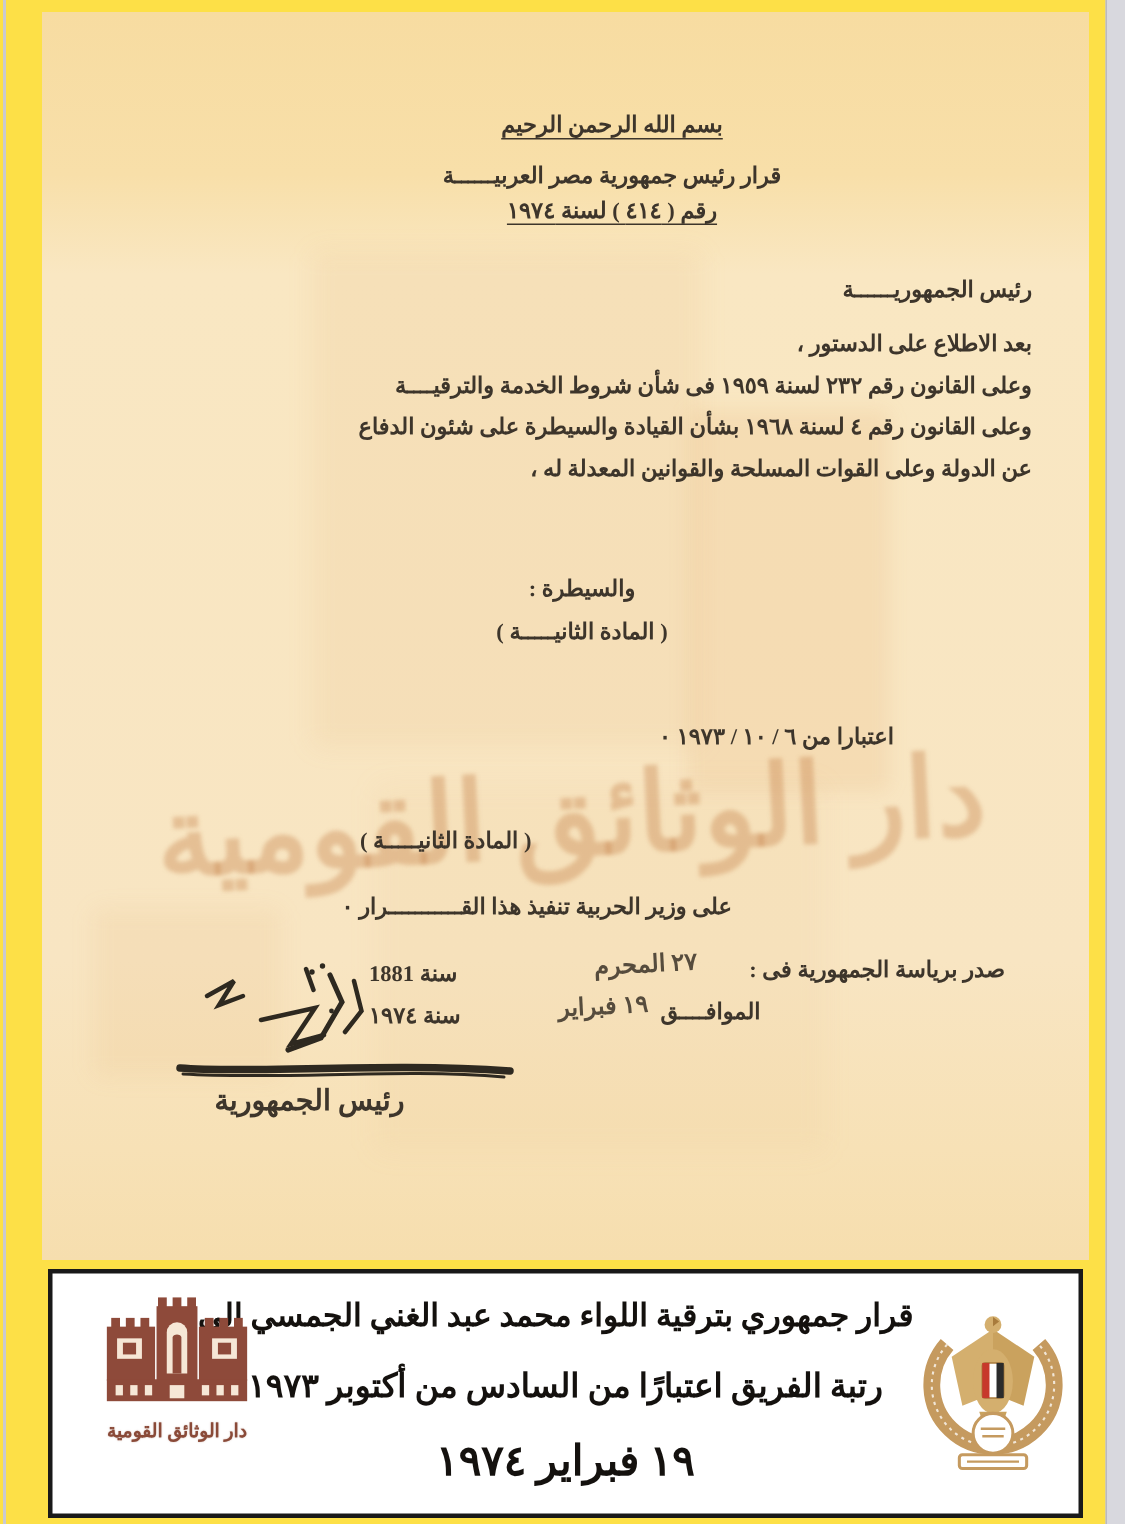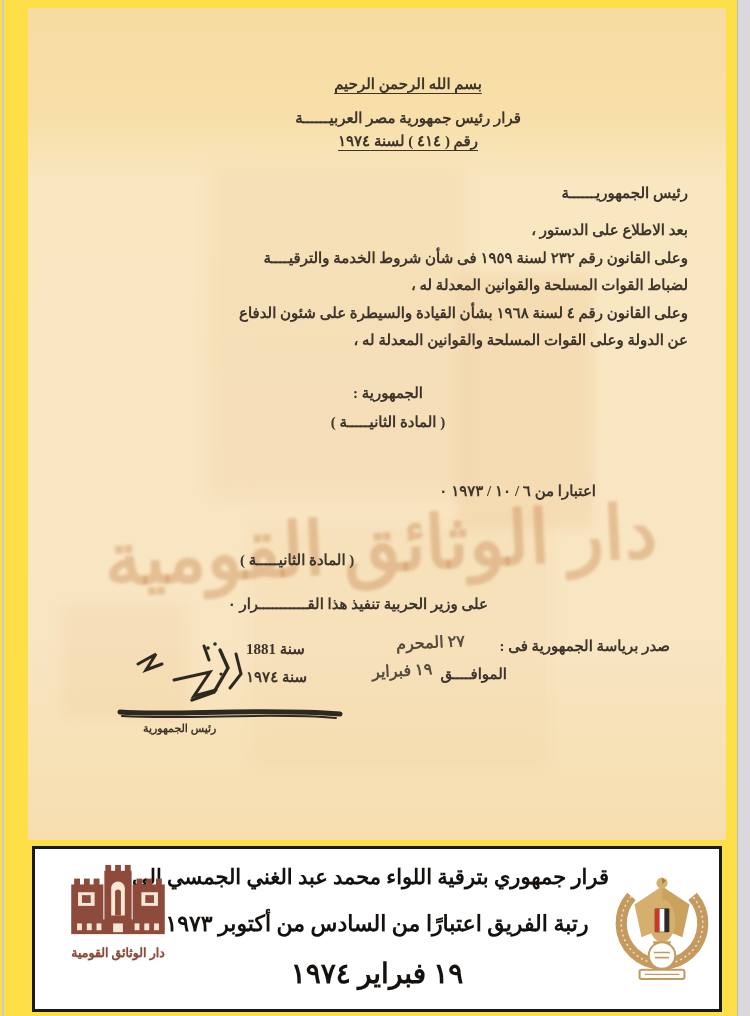--- a/index.html
+++ b/index.html
@@ -47,21 +47,21 @@
 
   .iss-label1{position:absolute;right:56px;top:629px;}
   .iss-year1{position:absolute;left:218px;top:632px;}
   .iss-label2{position:absolute;right:219px;top:657px;}
   .iss-year2{position:absolute;left:218px;top:660px;}
   .hand{color:#453c30;font-weight:bold;transform:rotate(-3deg);opacity:.9;}
   .iss-hand1{position:absolute;right:261px;top:625px;font-size:16px;}
   .iss-hand2{position:absolute;right:294px;top:653px;font-size:16px;}
 
   .signature-svg{position:absolute;left:80px;top:632px;}
-  .sig-title{position:absolute;left:115px;top:714px;font-size:11px;}
+  .sig-title{position:absolute;left:115px;top:714px;font-size:19px;}
 
   
   .caption-box{
     position:absolute;left:32px;top:846px;width:690px;height:166px;
     box-sizing:border-box;background:#ffffff;border:3px solid #191919;
   }
   .cap-line{position:absolute;left:110px;right:110px;text-align:center;direction:rtl;
     font-weight:bold;color:#14110e;white-space:nowrap;}
   .cap1{top:16px;font-size:21px;}
   .cap2{top:62px;font-size:22px;}
@@ -91,27 +91,26 @@
       <div class="ar t15 u" dir="rtl">بسم الله الرحمن الرحيم</div>
       <div class="ar t15 hdr-title" dir="rtl">قرار رئيس جمهورية مصر العربيــــــة</div>
       <div class="ar t15 u hdr-num" dir="rtl">رقم ( ٤١٤ ) لسنة ١٩٧٤</div>
     </div>
 
     <div class="ar t15 authority" dir="rtl">رئيس الجمهوريــــــة</div>
 
     <div class="preamble">
       <div class="ar t15" dir="rtl">بعد الاطلاع على الدستور ،</div>
       <div class="ar t15" dir="rtl">وعلى القانون رقم ٢٣٢ لسنة ١٩٥٩ فى شأن شروط الخدمة والترقيــــة</div>
-      <div class="ar t15" dir="rtl">لضباط القوات المسلحة والقوانين المعدلة له ،</div>
       <div class="ar t15" dir="rtl">وعلى القانون رقم ٤ لسنة ١٩٦٨ بشأن القيادة والسيطرة على شئون الدفاع</div>
       <div class="ar t15" dir="rtl">عن الدولة وعلى القوات المسلحة والقوانين المعدلة له ،</div>
     </div>
 
     <div class="decision-block">
-      <div class="ar t15" dir="rtl">الجمهورية :</div>
+      <div class="ar t15" dir="rtl">والسيطرة :</div>
       <div class="ar t15 art" dir="rtl">( المادة الثانيـــــة )</div>
     </div>
 
     <div class="ar t15 a1-line2" dir="rtl">اعتبارا من ٦ / ١٠ / ١٩٧٣ ٠</div>
 
     <div class="ar t15 a2-heading" dir="rtl">( المادة الثانيـــــة )</div>
     <div class="ar t15 a2-line" dir="rtl">على وزير الحربية تنفيذ هذا القـــــــــــرار ٠</div>
 
     <div class="ar t15 iss-label1" dir="rtl">صدر برياسة الجمهورية فى :</div>
     <div class="ar hand iss-hand1" dir="rtl">٢٧ المحرم</div>

